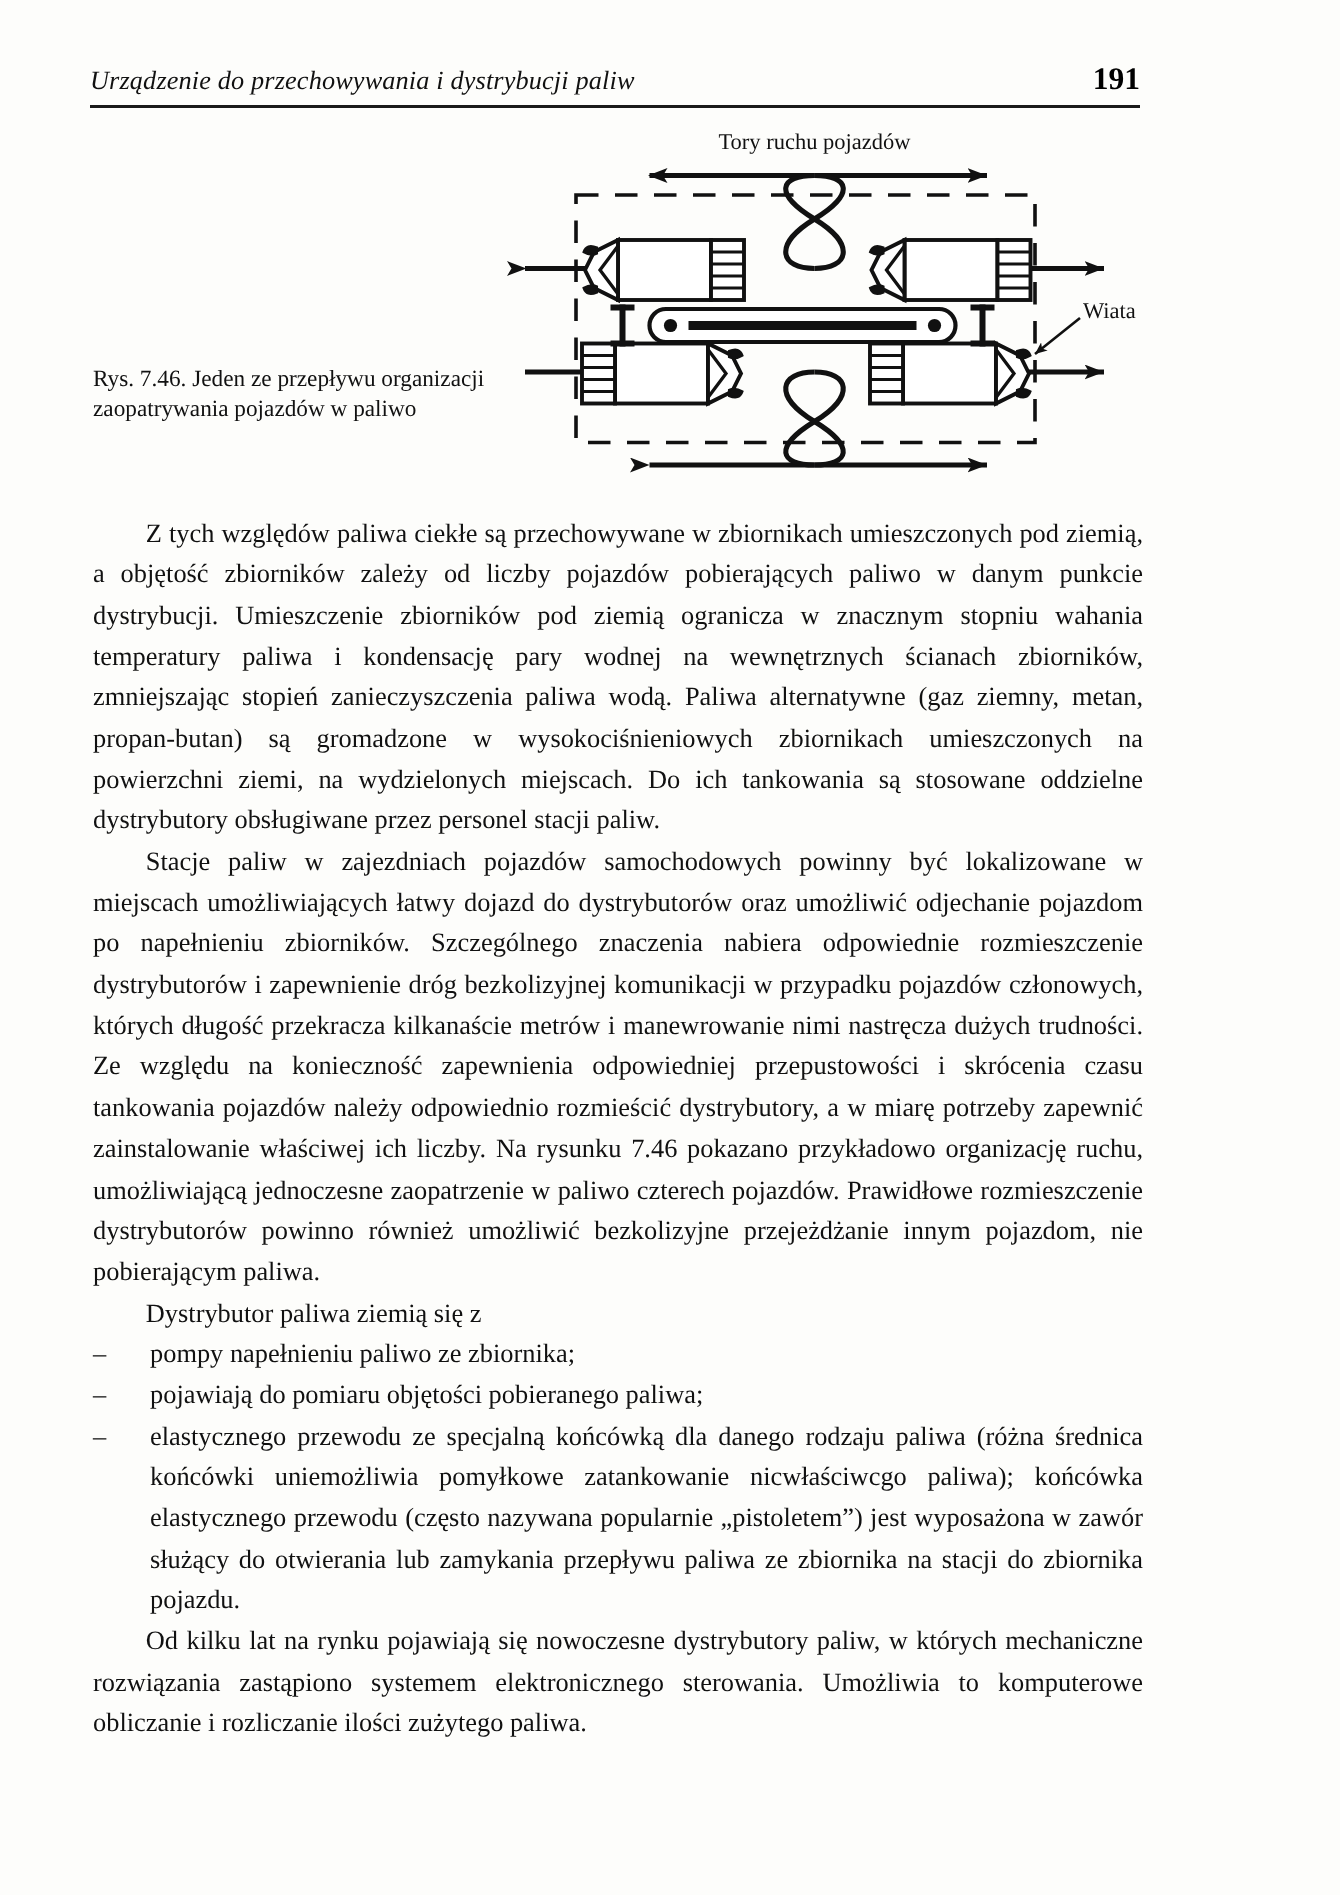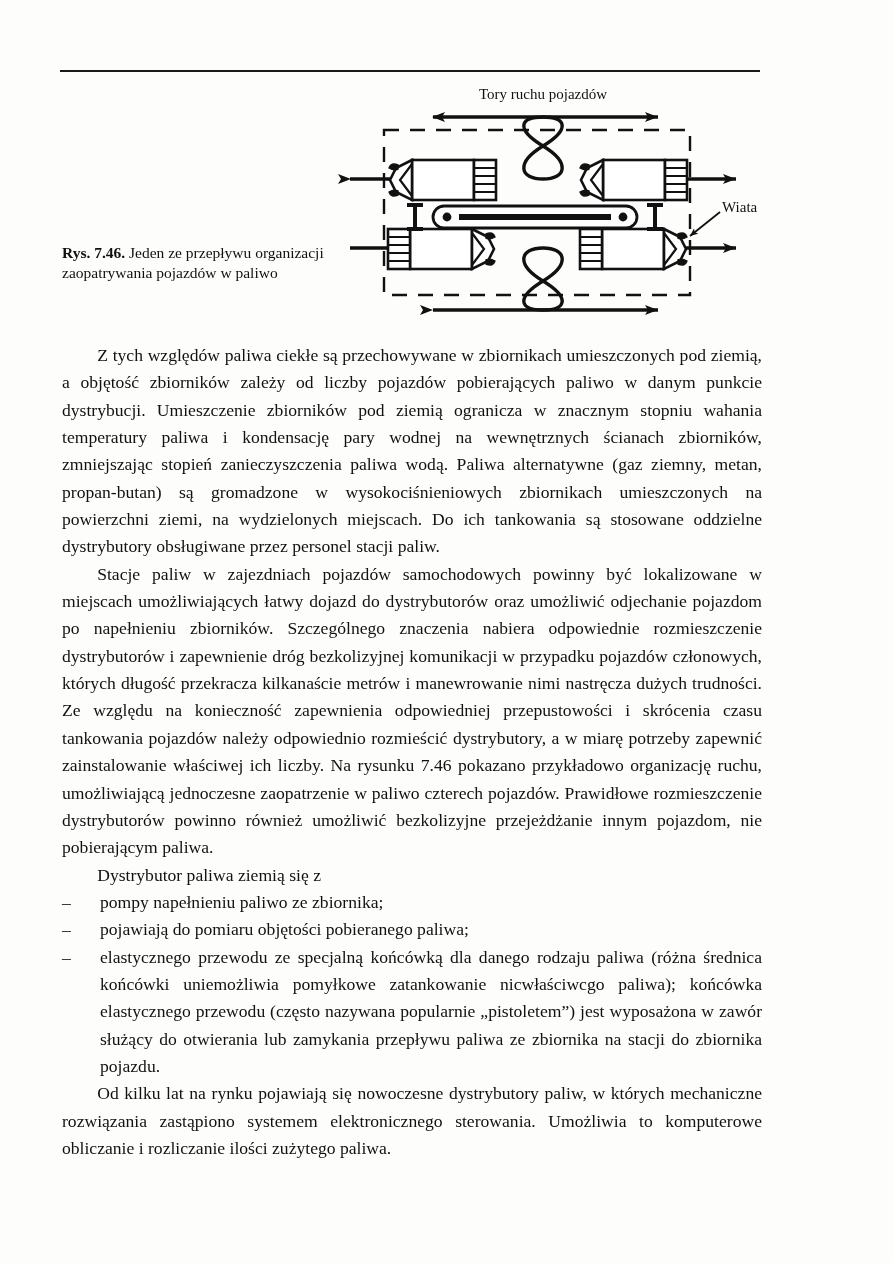--- a/index.html
+++ b/index.html
@@ -65,21 +65,21 @@
   .caption {
     position: absolute;
     left: 62px;
     top: 243px;
     width: 282px;
     font-size: 15.5px;
     line-height: 1.30;
     text-align: left;
     color: #111;
   }
-  .caption b { font-weight: bold; }
+  .caption b { font-weight: normal; }
 
   
   .body-text {
     position: absolute;
     left: 62px;
     top: 342px;
     width: 700px;
     font-size: 17.6px;
     line-height: 27.35px;
     text-align: justify;
@@ -106,20 +106,24 @@
     position: absolute;
     left: 0;
     top: 0;
   }
 </style>
 </head>
 <body>
 
 <div id="page">
 
+  <div class="header-row">
+    <div class="header-title">Urządzenie do przechowywania i dystrybucji paliw</div>
+    <div class="header-page">191</div>
+  </div>
   <div class="header-rule"></div>
 
   <div class="figure-wrap">
     <svg width="430" height="250" viewBox="0 0 430 250" xmlns="http://www.w3.org/2000/svg">
       <defs>
         <marker id="arrL" markerWidth="14" markerHeight="10" refX="1" refY="5" orient="auto" markerUnits="userSpaceOnUse">
           <path d="M13,0 L0,5 L13,10 L10,5 Z" fill="#111"></path>
         </marker>
         <marker id="arrR" markerWidth="14" markerHeight="10" refX="13" refY="5" orient="auto" markerUnits="userSpaceOnUse">
           <path d="M0,0 L13,5 L0,10 L3,5 Z" fill="#111"></path>

